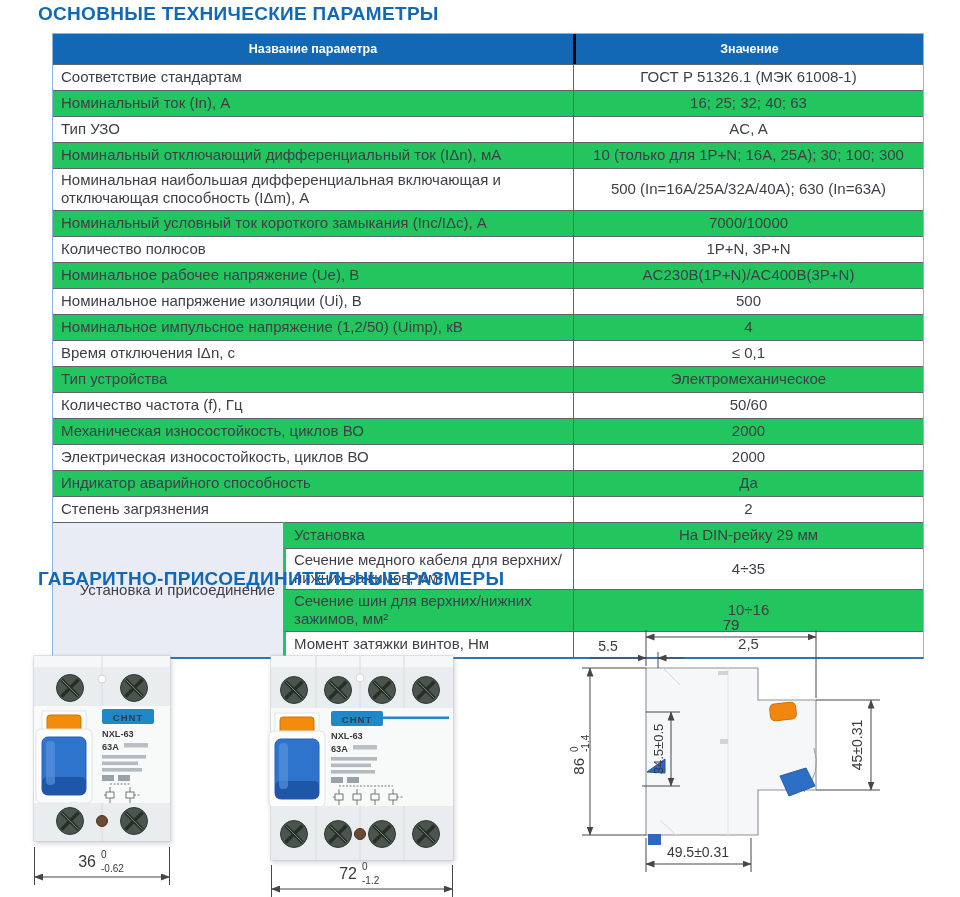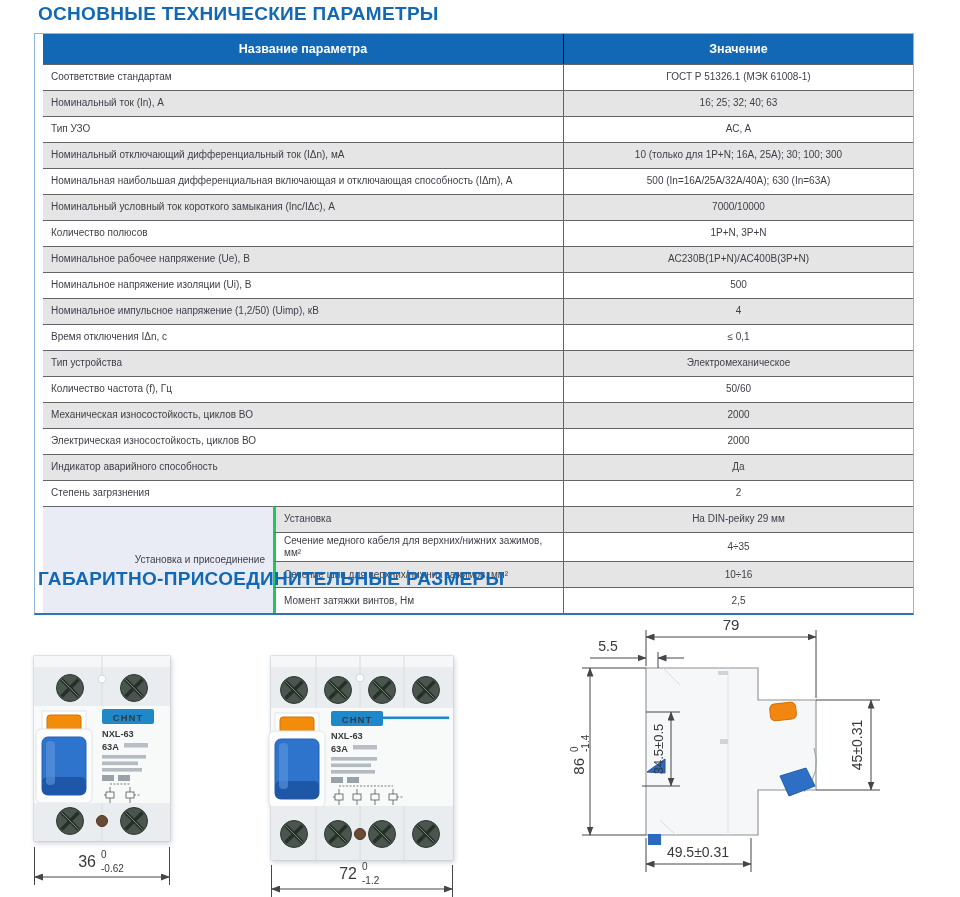--- a/index.html
+++ b/index.html
@@ -1,27 +1,27 @@
 <!DOCTYPE html>
 <html><head>
 <meta charset="utf-8">
 <style>
   html,body{margin:0;padding:0;background:#ffffff;}
   .canvas{position:relative;width:960px;height:897px;background:#fff;overflow:hidden;
           font-family:"Liberation Sans",sans-serif;color:#3e3e48;border-radius:11px;}
   .title{position:absolute;left:38px;font-weight:bold;font-size:19px;letter-spacing:.3px;color:#1169b6;white-space:nowrap;}
   #title1{top:3px;}
   #title2{top:568px;}
-  table.spec{position:absolute;left:34px;top:33px;width:870px;border-collapse:separate;border-spacing:0;
-             border:1px solid #8fb4dd;border-bottom:2px solid #2e75b6;table-layout:fixed;padding-left:8px;}
+  table.spec{position:absolute;left:52px;top:33px;width:870px;border-collapse:separate;border-spacing:0;
+             border:1px solid #8fb4dd;border-bottom:2px solid #2e75b6;table-layout:fixed;}
   table.spec th{background:#1268b4;color:#fff;font-weight:bold;font-size:12.5px;height:26px;padding:2px 6px;}
-  table.spec th.val{border-left:1px solid #000000;}
-  table.spec td{font-size:10px;line-height:1.22;height:21px;padding:2px 8px;vertical-align:middle;
+  table.spec th.val{border-left:3px solid #000000;}
+  table.spec td{font-size:15px;line-height:1.22;height:21px;padding:2px 8px;vertical-align:middle;
                 border-top:1px solid #63646b;background:#fff;}
-  table.spec tr.stripe td{background:#e5e5e5;}
+  table.spec tr.stripe td{background:#22c55e;}
   td.pname,td.sname{text-align:left;}
   td.pval{text-align:center;border-left:1px solid #63646b;}
   td.sname{border-left:3px solid #22c55e;}
   td.gcell{background:#e9ebf5 !important;text-align:right;}
   .fig{position:absolute;}
   #fig-2p{left:30px;top:651px;}
   #fig-4p{left:261px;top:651px;}
   #fig-side{left:568px;top:600px;}
   svg text{font-family:"Liberation Sans",sans-serif;fill:#39393d;}
   .devshadow{filter:drop-shadow(1.5px 2px 2.5px rgba(60,70,90,.25));}

